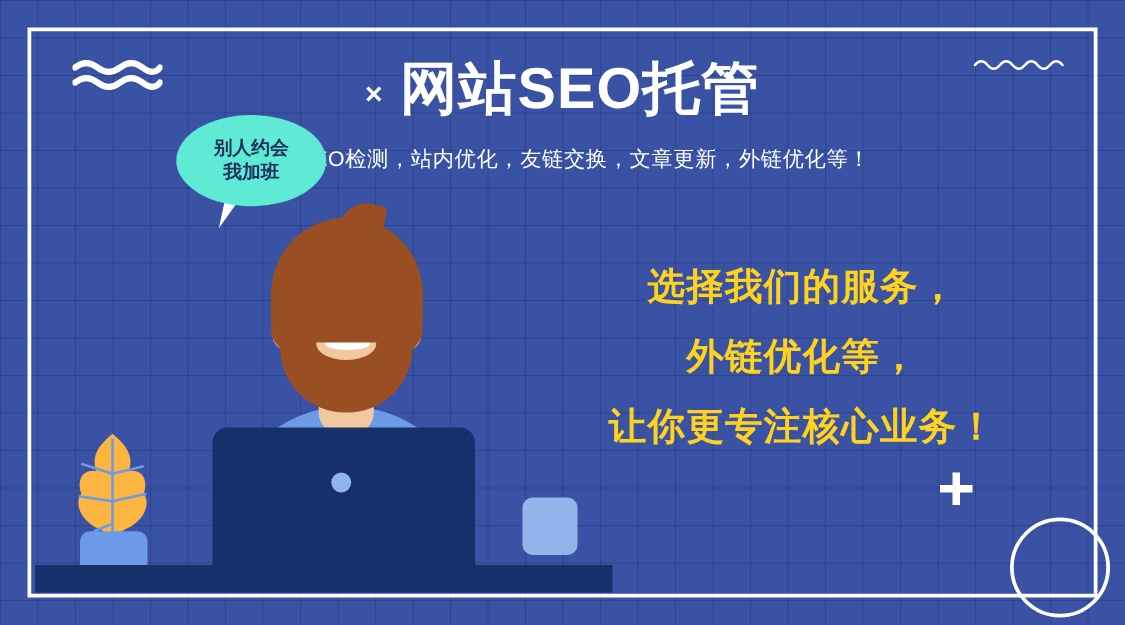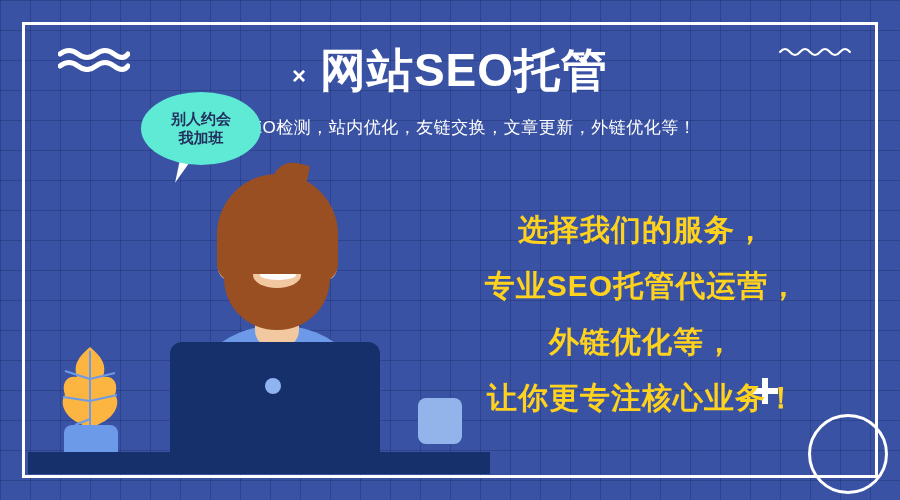--- a/index.html
+++ b/index.html
@@ -188,21 +188,20 @@
   <div class="sq-accent"></div>
 
   <div class="title-row">
     <span class="title-x">×</span>
     <span class="title-text">网站SEO托管</span>
   </div>
   <div class="subtitle">含：SEO检测，站内优化，友链交换，文章更新，外链优化等！</div>
 
   <div class="slogan">
     <div>选择我们的服务，</div>
-    <div>专业SEO托管代运营，</div>
     <div>外链优化等，</div>
     <div>让你更专注核心业务！</div>
   </div>
 
   <div class="bubble-tail"></div>
   <div class="bubble">
     <div class="bubble-txt">
       <span>别人约会</span>
       <span>我加班</span>
     </div>

